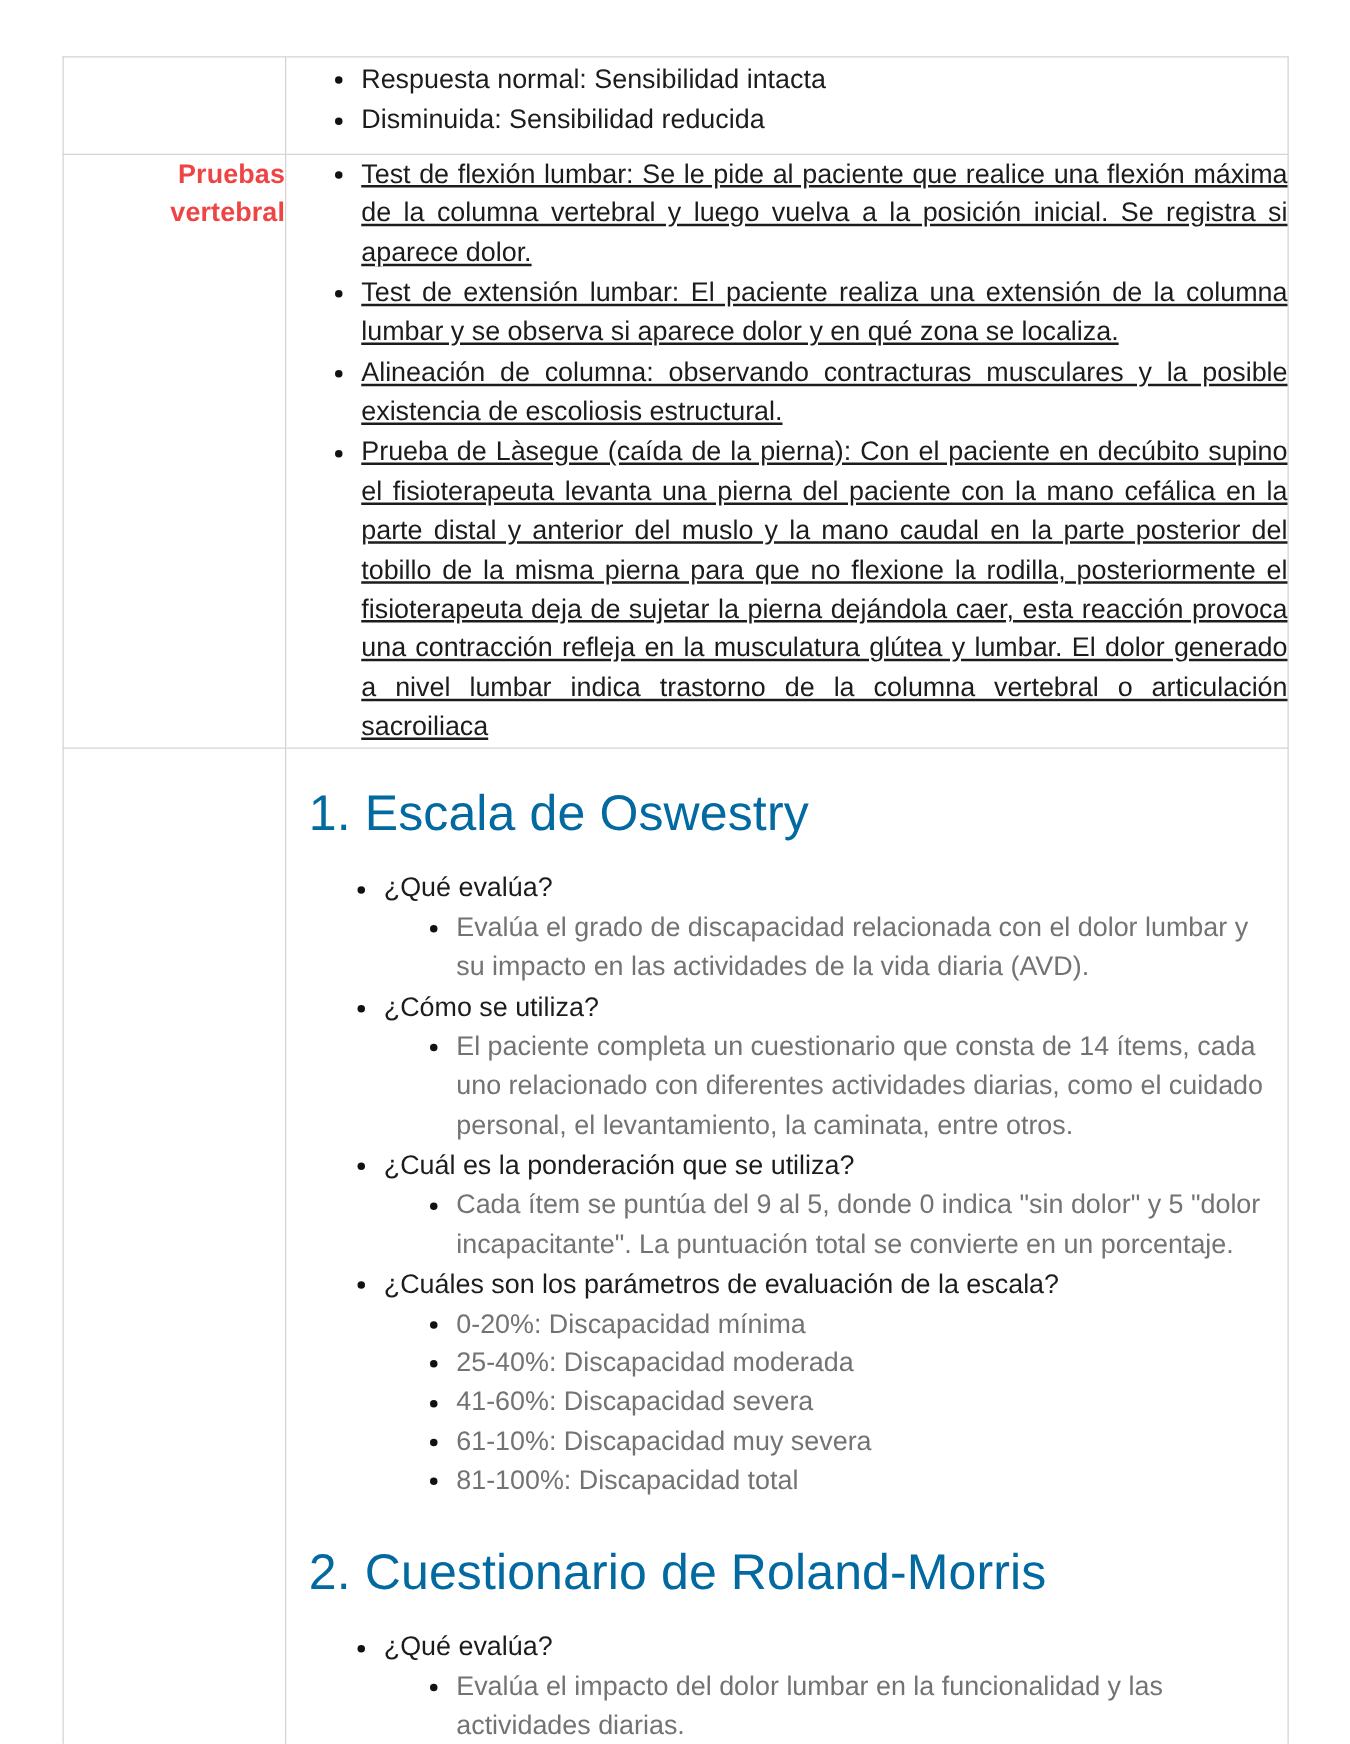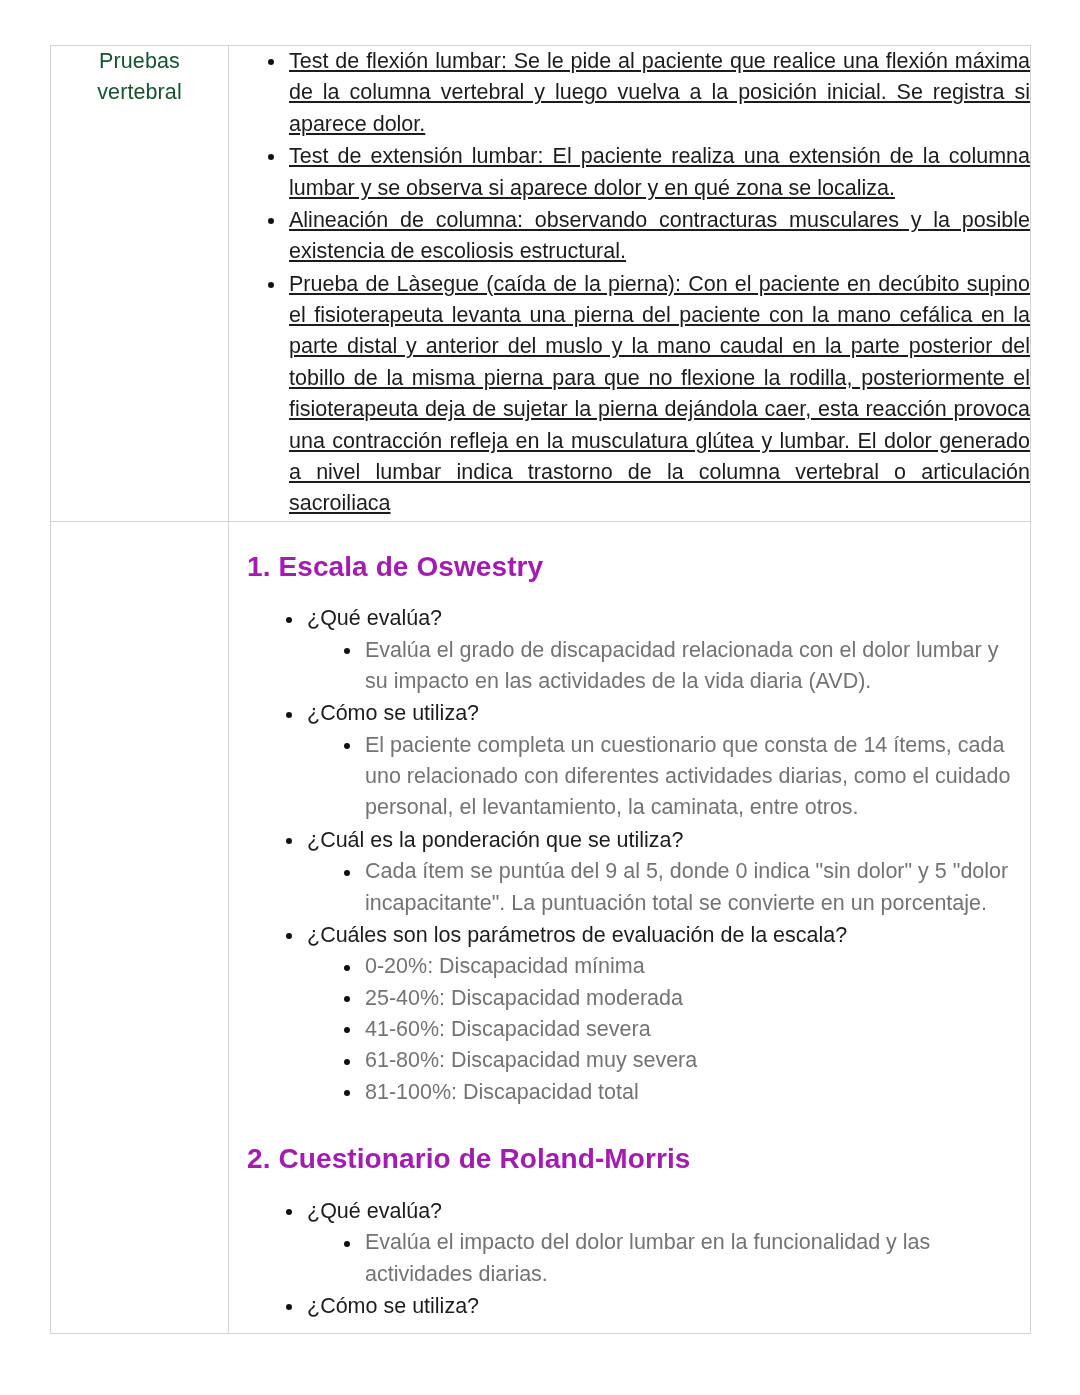--- a/index.html
+++ b/index.html
@@ -37,26 +37,26 @@
   .doc-table col.c-body  { width: 802px; }
 
   .doc-table td {
     border: 1px solid #d4d4d4;
     padding: 0;
     vertical-align: top;
     background: #ffffff;
   }
 
   .cell-label {
-    text-align: center;
+    text-align: right;
     vertical-align: middle;
-    font-weight: normal;
+    font-weight: bold;
     font-size: 21.5px;
     line-height: 1.45;
-    color: #14532d;
+    color: #ef4444;
     padding: 8px 10px;
     letter-spacing: .1px;
   }
   .cell-body {
     padding: 14px 14px 14px 6px;
   }
   .cell-body.tight {
     padding-top: 2px;
     padding-bottom: 10px;
   }
@@ -111,43 +111,52 @@
     position: absolute;
     left: 1px;
     top: .62em;
     width: 6px;
     height: 6px;
     border-radius: 50%;
     background: #111111;
   }
 
   h2.sec-title {
-    font-size: 28px;
-    font-weight: 700;
+    font-size: 40px;
+    font-weight: 400;
     line-height: 1.2;
     margin: 10px 0 20px 0;
-    color: #a21caf;
+    color: #0369a1;
     letter-spacing: .1px;
   }
   h2.sec-title.second { margin-top: 34px; }
 
   .block + .block { margin-top: 0; }
 </style>
 </head>
 <body>
 
 <div class="page">
 
   <table class="doc-table">
     <colgroup>
       <col class="c-label">
       <col class="c-body">
     </colgroup>
     <tbody>
 
+      <tr>
+        <td class="cell-label"></td>
+        <td class="cell-body tight">
+          <ul class="lvl1">
+            <li>Respuesta normal: Sensibilidad intacta</li>
+            <li>Disminuida: Sensibilidad reducida</li>
+          </ul>
+        </td>
+      </tr>
 
       <tr>
         <td class="cell-label">
           <span>Pruebas</span><br>
           <span>vertebral</span>
         </td>
         <td class="cell-body">
           <ul class="lvl1 justif">
             <li>Test de flexión lumbar: Se le pide al paciente que realice una flexión máxima de la columna vertebral y luego vuelva a la posición inicial. Se registra si aparece dolor.</li>
             <li>Test de extensión lumbar: El paciente realiza una extensión de la columna lumbar y se observa si aparece dolor y en qué zona se localiza.</li>
@@ -185,21 +194,21 @@
                   <li>Cada ítem se puntúa del 9 al 5, donde 0 indica "sin dolor" y 5 "dolor incapacitante". La puntuación total se convierte en un porcentaje.</li>
                 </ul>
               </li>
 
               <li>
                 <span>¿Cuáles son los parámetros de evaluación de la escala?</span>
                 <ul class="lvl2">
                   <li>0-20%: Discapacidad mínima</li>
                   <li>25-40%: Discapacidad moderada</li>
                   <li>41-60%: Discapacidad severa</li>
-                  <li>61-80%: Discapacidad muy severa</li>
+                  <li>61-10%: Discapacidad muy severa</li>
                   <li>81-100%: Discapacidad total</li>
                 </ul>
               </li>
             </ul>
           </div>
 
           <div class="block">
             <h2 class="sec-title second">2. Cuestionario de Roland-Morris</h2>
 
             <ul class="lvl1">

